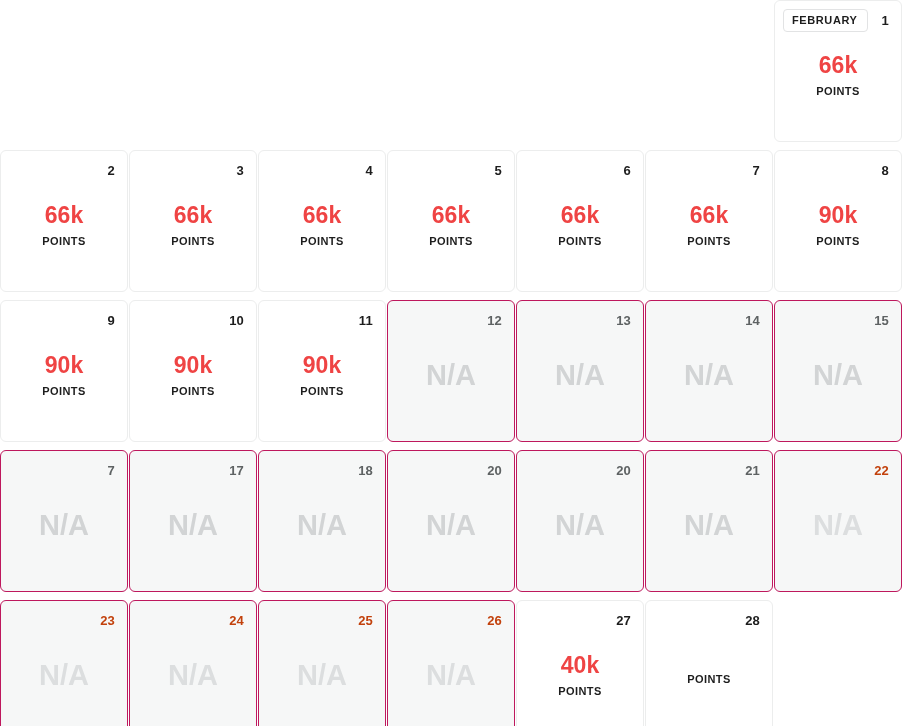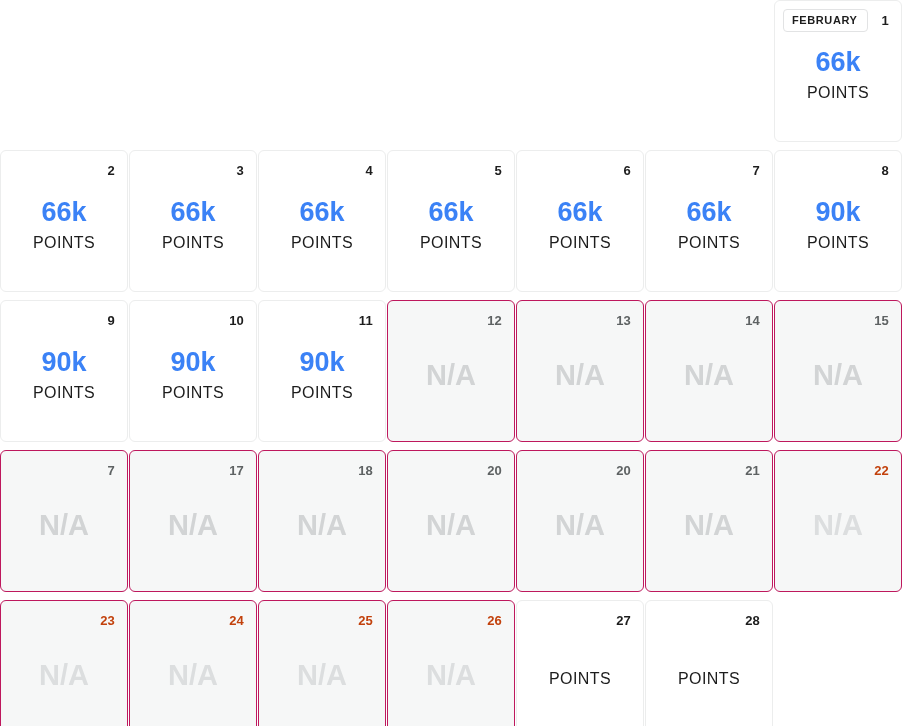--- a/index.html
+++ b/index.html
@@ -79,28 +79,28 @@
   .body {
     position: absolute;
     left: 0;
     right: 0;
     top: 50%;
     transform: translateY(-50%);
     text-align: center;
     padding-top: 8px;
   }
   .value {
-    font-size: 27px;
-    font-weight: bold;
-    color: #3b82f6;
+    font-size: 23px;
+    font-weight: bold;
+    color: #ef4444;
     line-height: 1.05;
   }
   .unit {
-    font-size: 16px;
-    font-weight: normal;
+    font-size: 11px;
+    font-weight: bold;
     color: #1d1d1d;
     letter-spacing: 0.4px;
     margin-top: 8px;
   }
   .na-value {
     font-size: 29px;
     font-weight: bold;
     color: #d2d4d5;
     line-height: 1.05;
   }
@@ -298,20 +298,21 @@
       </div>
       <div class="cell na faded">
         <div class="daynum">26</div>
         <div class="body">
           <div class="na-value">N/A</div>
         </div>
       </div>
       <div class="cell">
         <div class="daynum">27</div>
         <div class="body">
+          <div class="value">40k</div>
           <div class="unit">POINTS</div>
         </div>
       </div>
       <div class="cell">
         <div class="daynum">28</div>
         <div class="body">
           <div class="unit">POINTS</div>
         </div>
       </div>
       <div class="cell empty last"></div>

